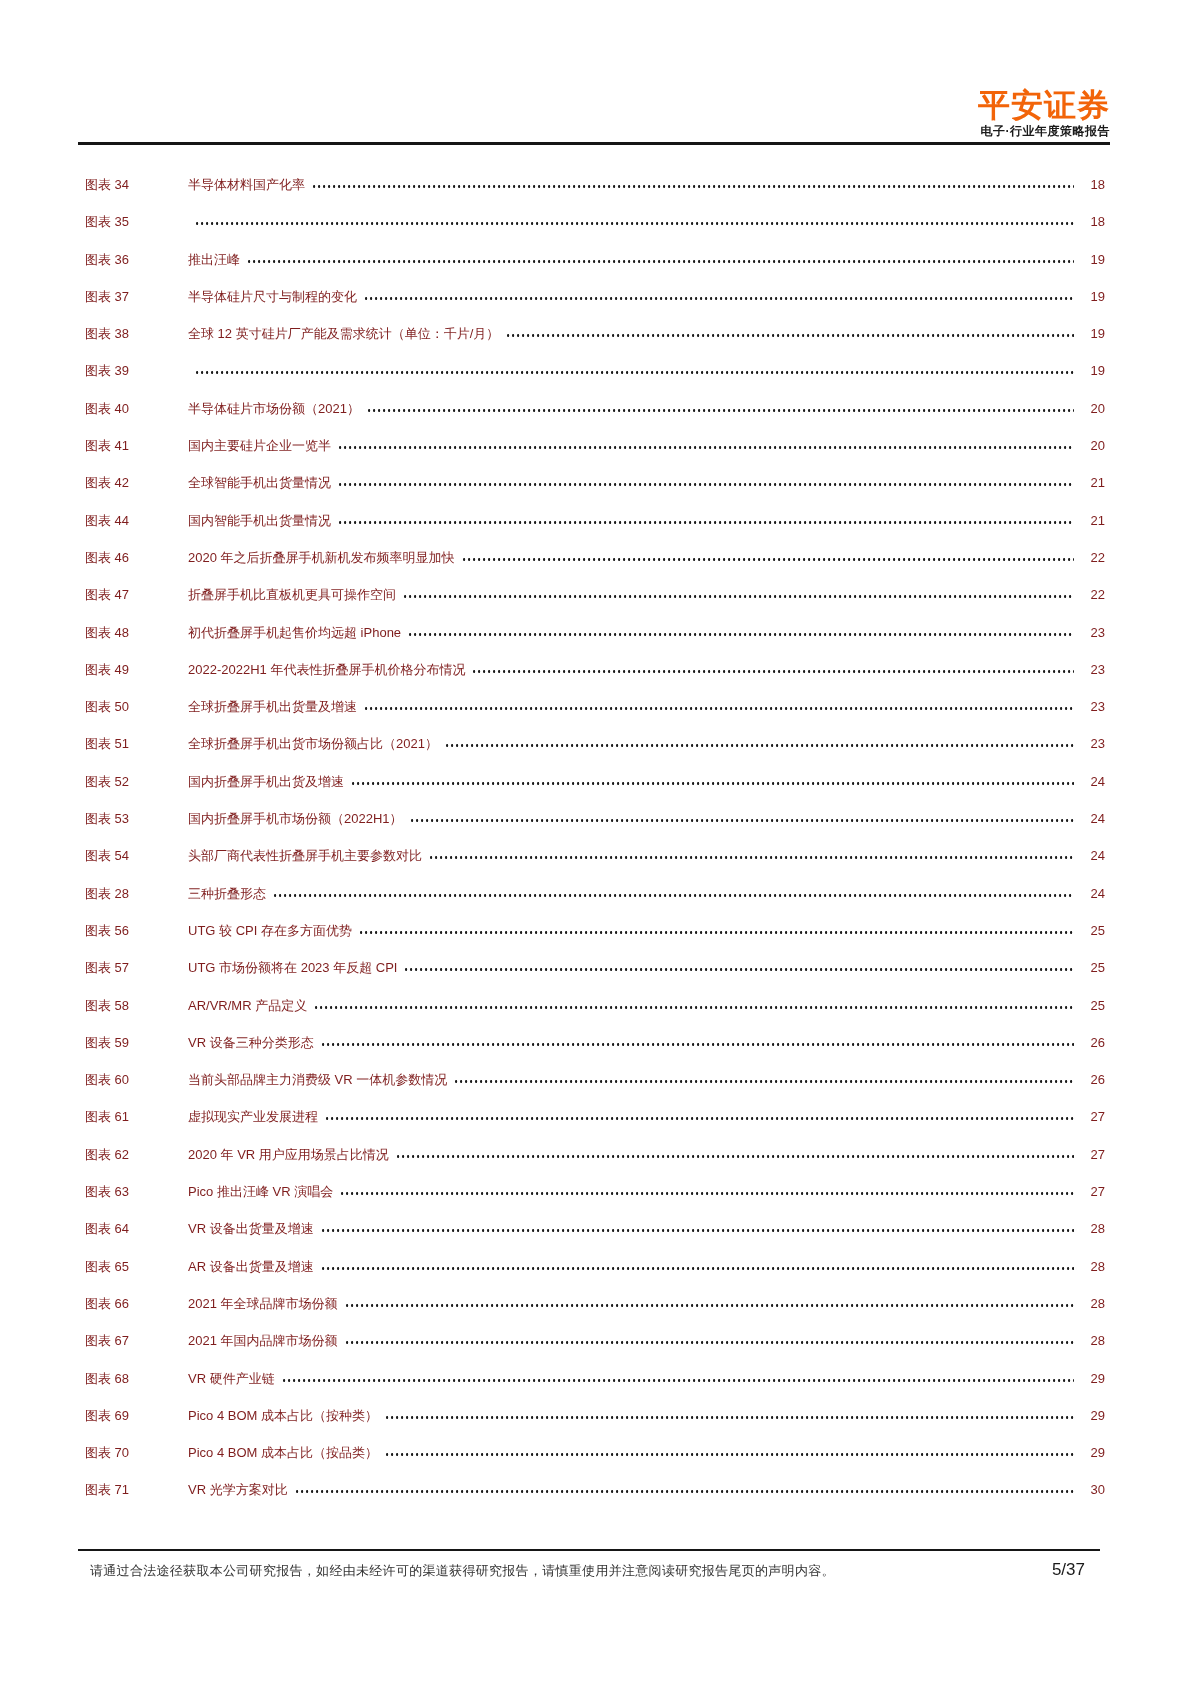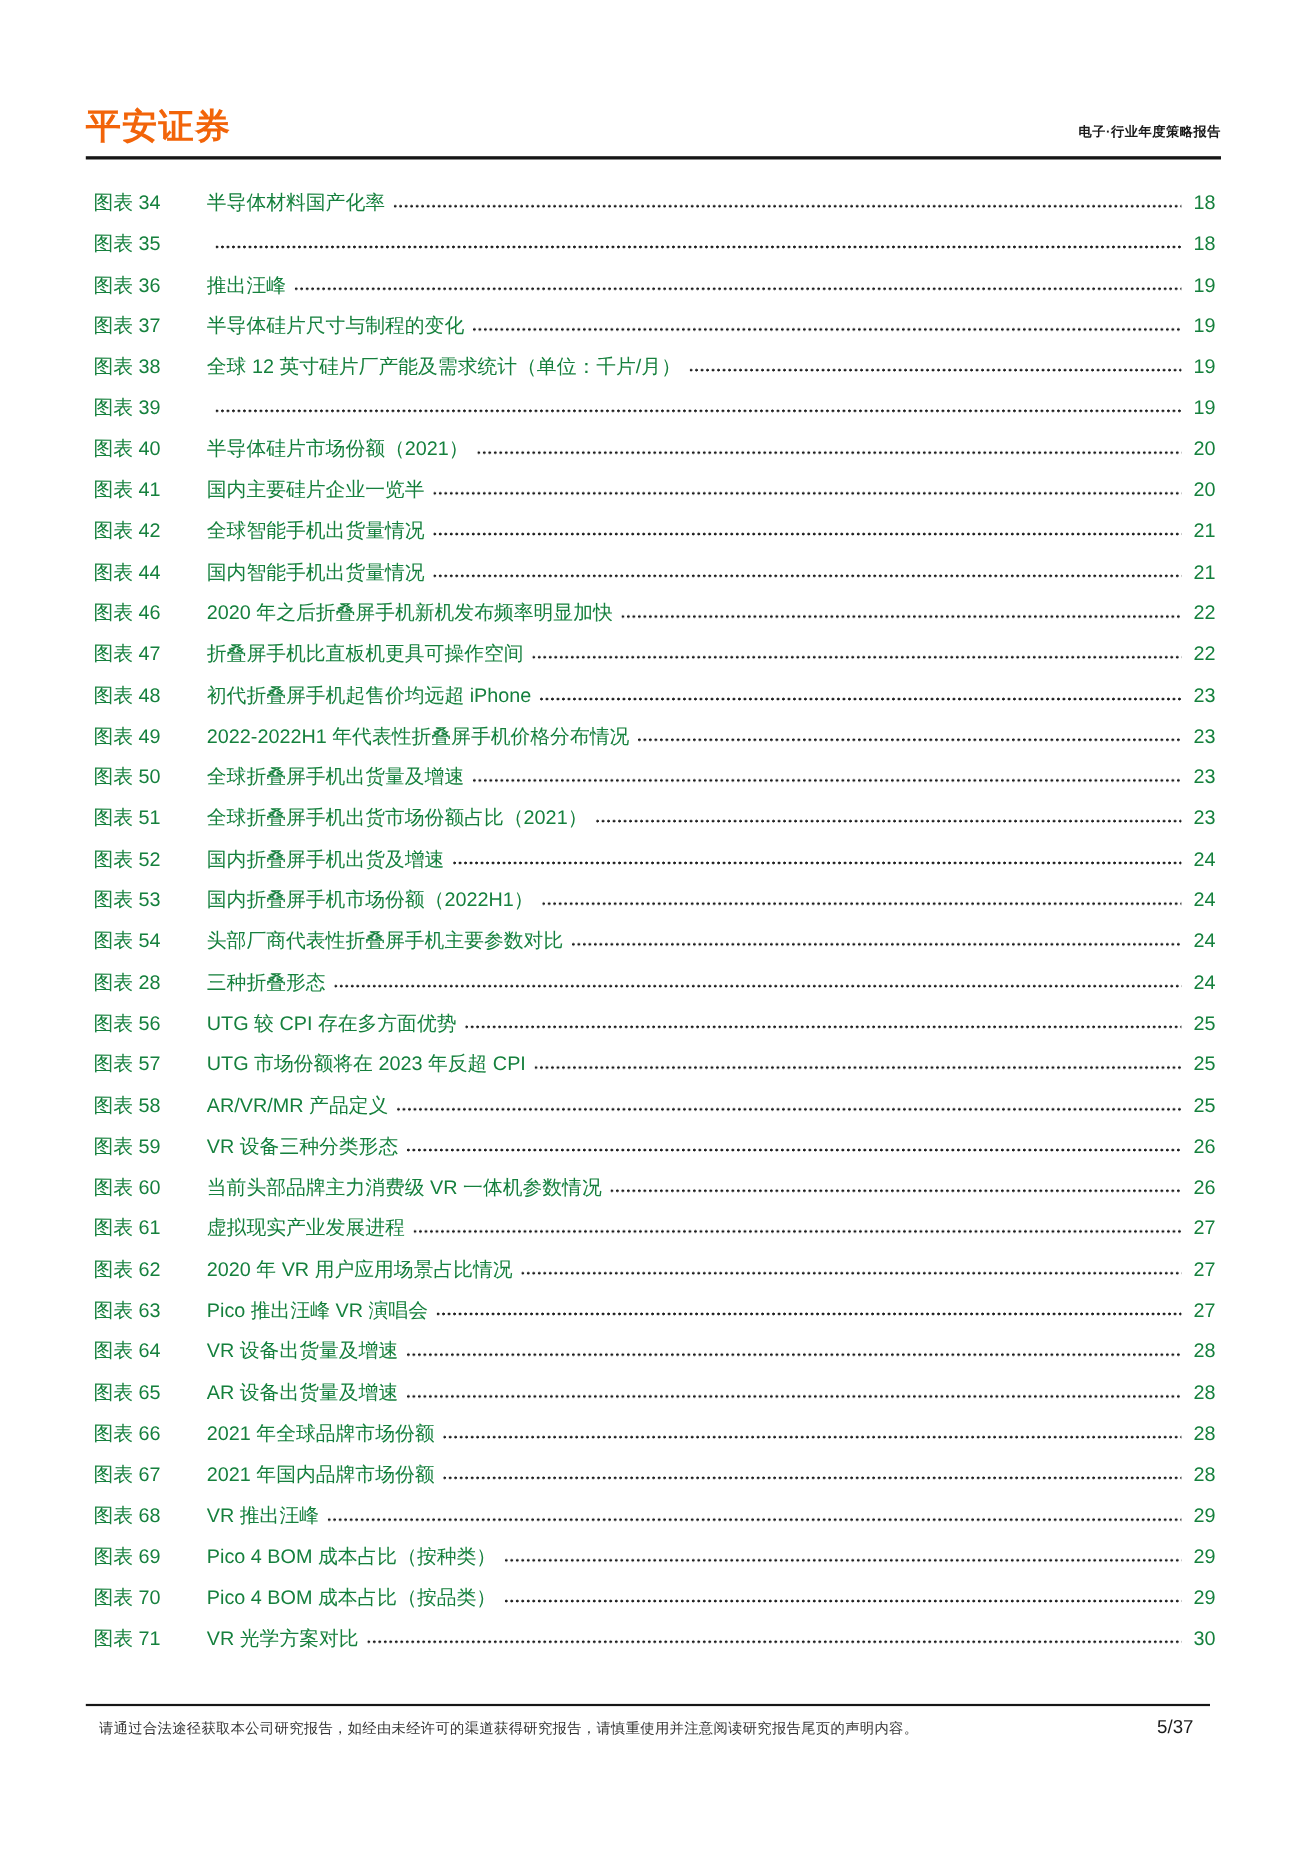--- a/index.html
+++ b/index.html
@@ -19,20 +19,21 @@
   
   .header {
     position: absolute;
     left: 78px;
     right: 79px;
     top: 88px;
     height: 44px;
     display: flex;
     justify-content: space-between;
     align-items: flex-end;
+    flex-direction: column;
   }
   .logo {
     font-size: 32px;
     font-weight: 700;
     letter-spacing: 1px;
     line-height: 1.1;
   }
   .report-type {
     font-size: 12px;
     font-weight: 700;
@@ -53,22 +54,22 @@
     position: absolute;
     left: 85px;
     right: 84px;
     top: 166px;
   }
   .toc-row {
     display: flex;
     align-items: baseline;
     height: 37.3px;
     line-height: 37.3px;
-    font-size: 18px;
-    color: #15803d;
+    font-size: 13px;
+    color: #7f1d1d;
     white-space: nowrap;
   }
   .toc-label {
     flex: none;
     width: 103px;
   }
   .toc-title {
     flex: none;
   }
   .toc-leader {
@@ -345,21 +346,21 @@
 
     <div class="toc-row">
       <span class="toc-label">图表 67</span>
       <span class="toc-title">2021 年国内品牌市场份额</span>
       <span class="toc-leader"></span>
       <span class="toc-page">28</span>
     </div>
 
     <div class="toc-row">
       <span class="toc-label">图表 68</span>
-      <span class="toc-title">VR 推出汪峰</span>
+      <span class="toc-title">VR 硬件产业链</span>
       <span class="toc-leader"></span>
       <span class="toc-page">29</span>
     </div>
 
     <div class="toc-row">
       <span class="toc-label">图表 69</span>
       <span class="toc-title">Pico 4 BOM 成本占比（按种类）</span>
       <span class="toc-leader"></span>
       <span class="toc-page">29</span>
     </div>

